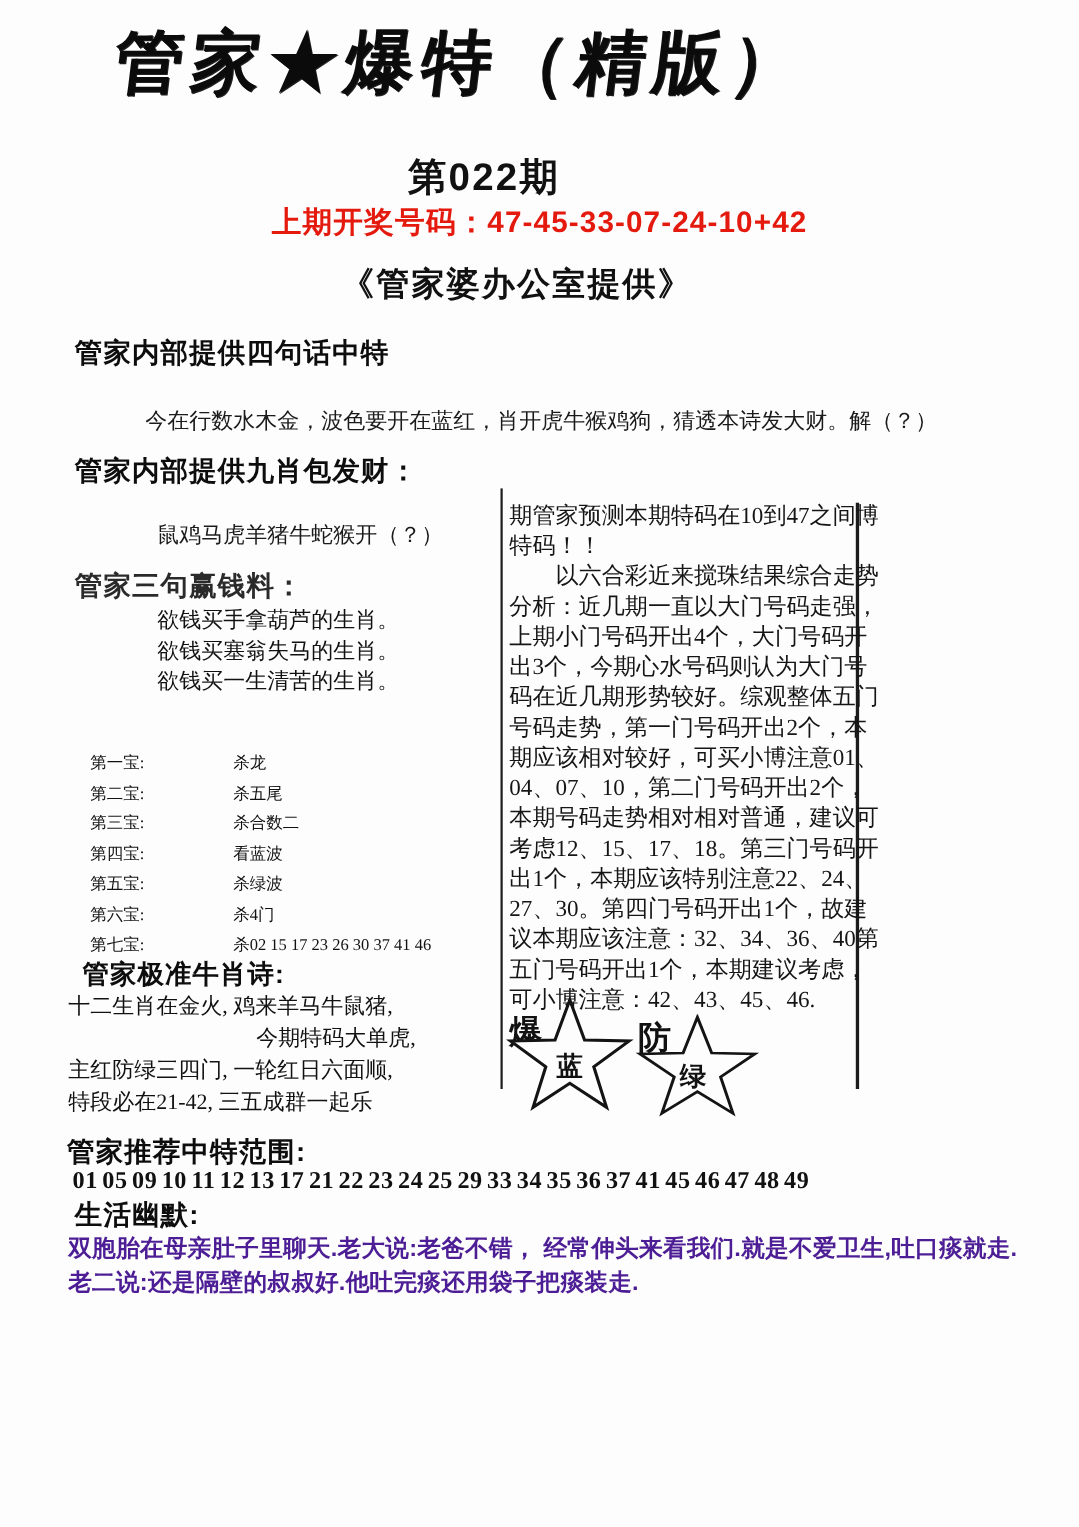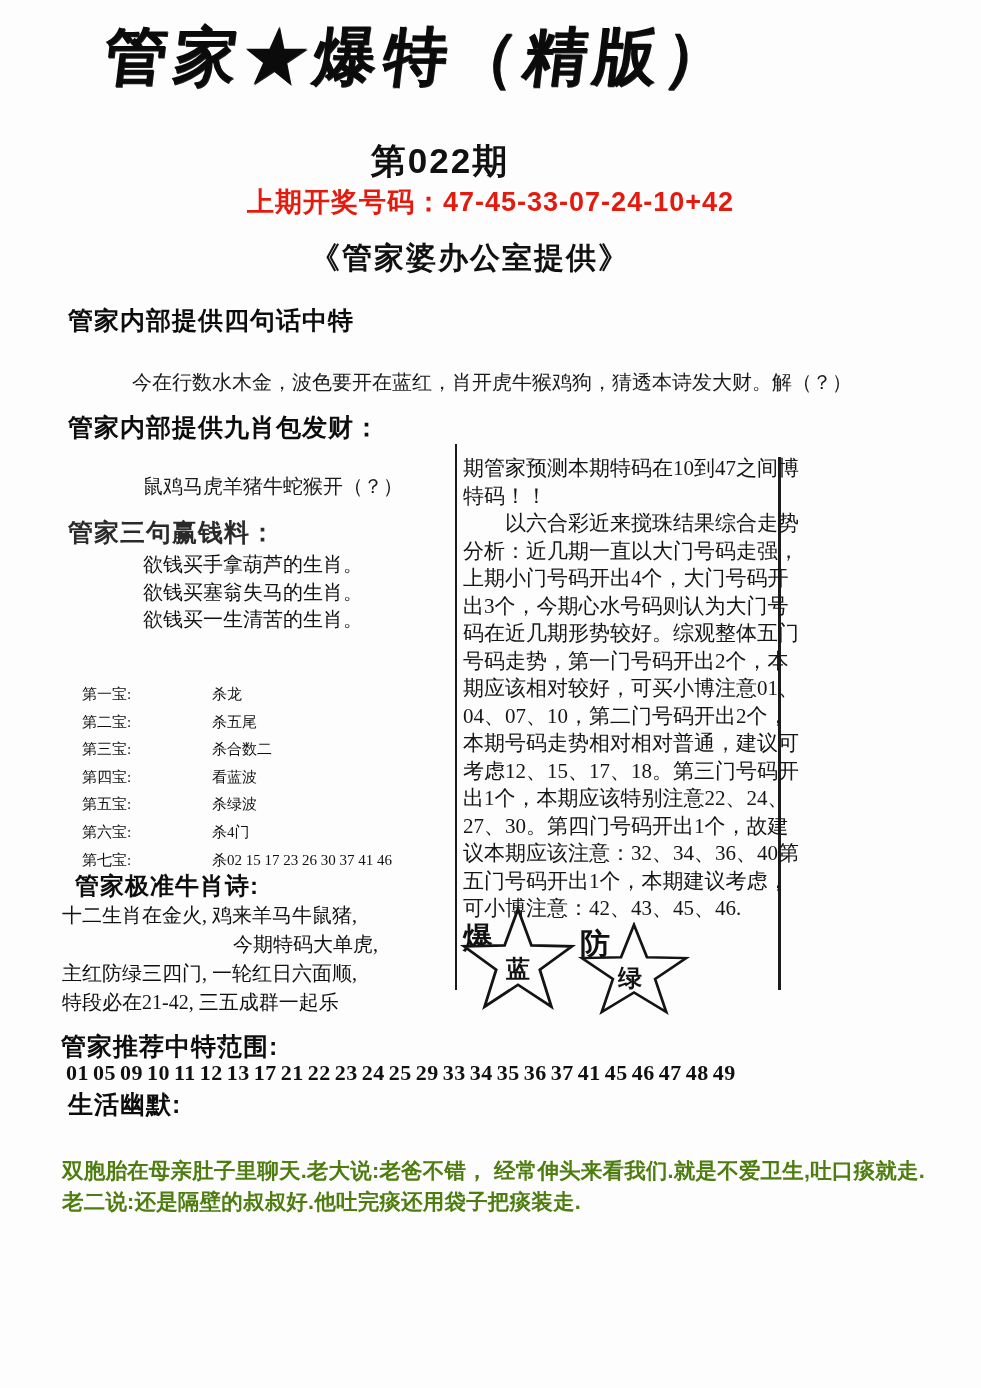--- a/index.html
+++ b/index.html
@@ -45,21 +45,21 @@
 
   .star-label{font-size:24px;font-weight:bold;}
   .star-prefix{font-size:30px;font-weight:bold;}
 
   .recommend-nums{left:66px;top:1060px;width:720px;}
   .recommend-nums div{display:inline-block;font-size:22px;font-weight:bold;margin-right:4px;letter-spacing:0.5px;}
 
   .humor-text{
     left:62px;top:1120px;width:880px;
     font-size:21.5px;font-weight:bold;line-height:31px;
-    letter-spacing:0.2px;color:#4d7c0f;margin-top:36px;
+    letter-spacing:0.2px;color:#4c1d95;
   }
 </style>
 </head>
 <body>
 
 <div id="page">
 
   <div class="abs masthead serif">管家★爆特（精版）</div>
 
   <div class="abs issue sans">第022期</div>

